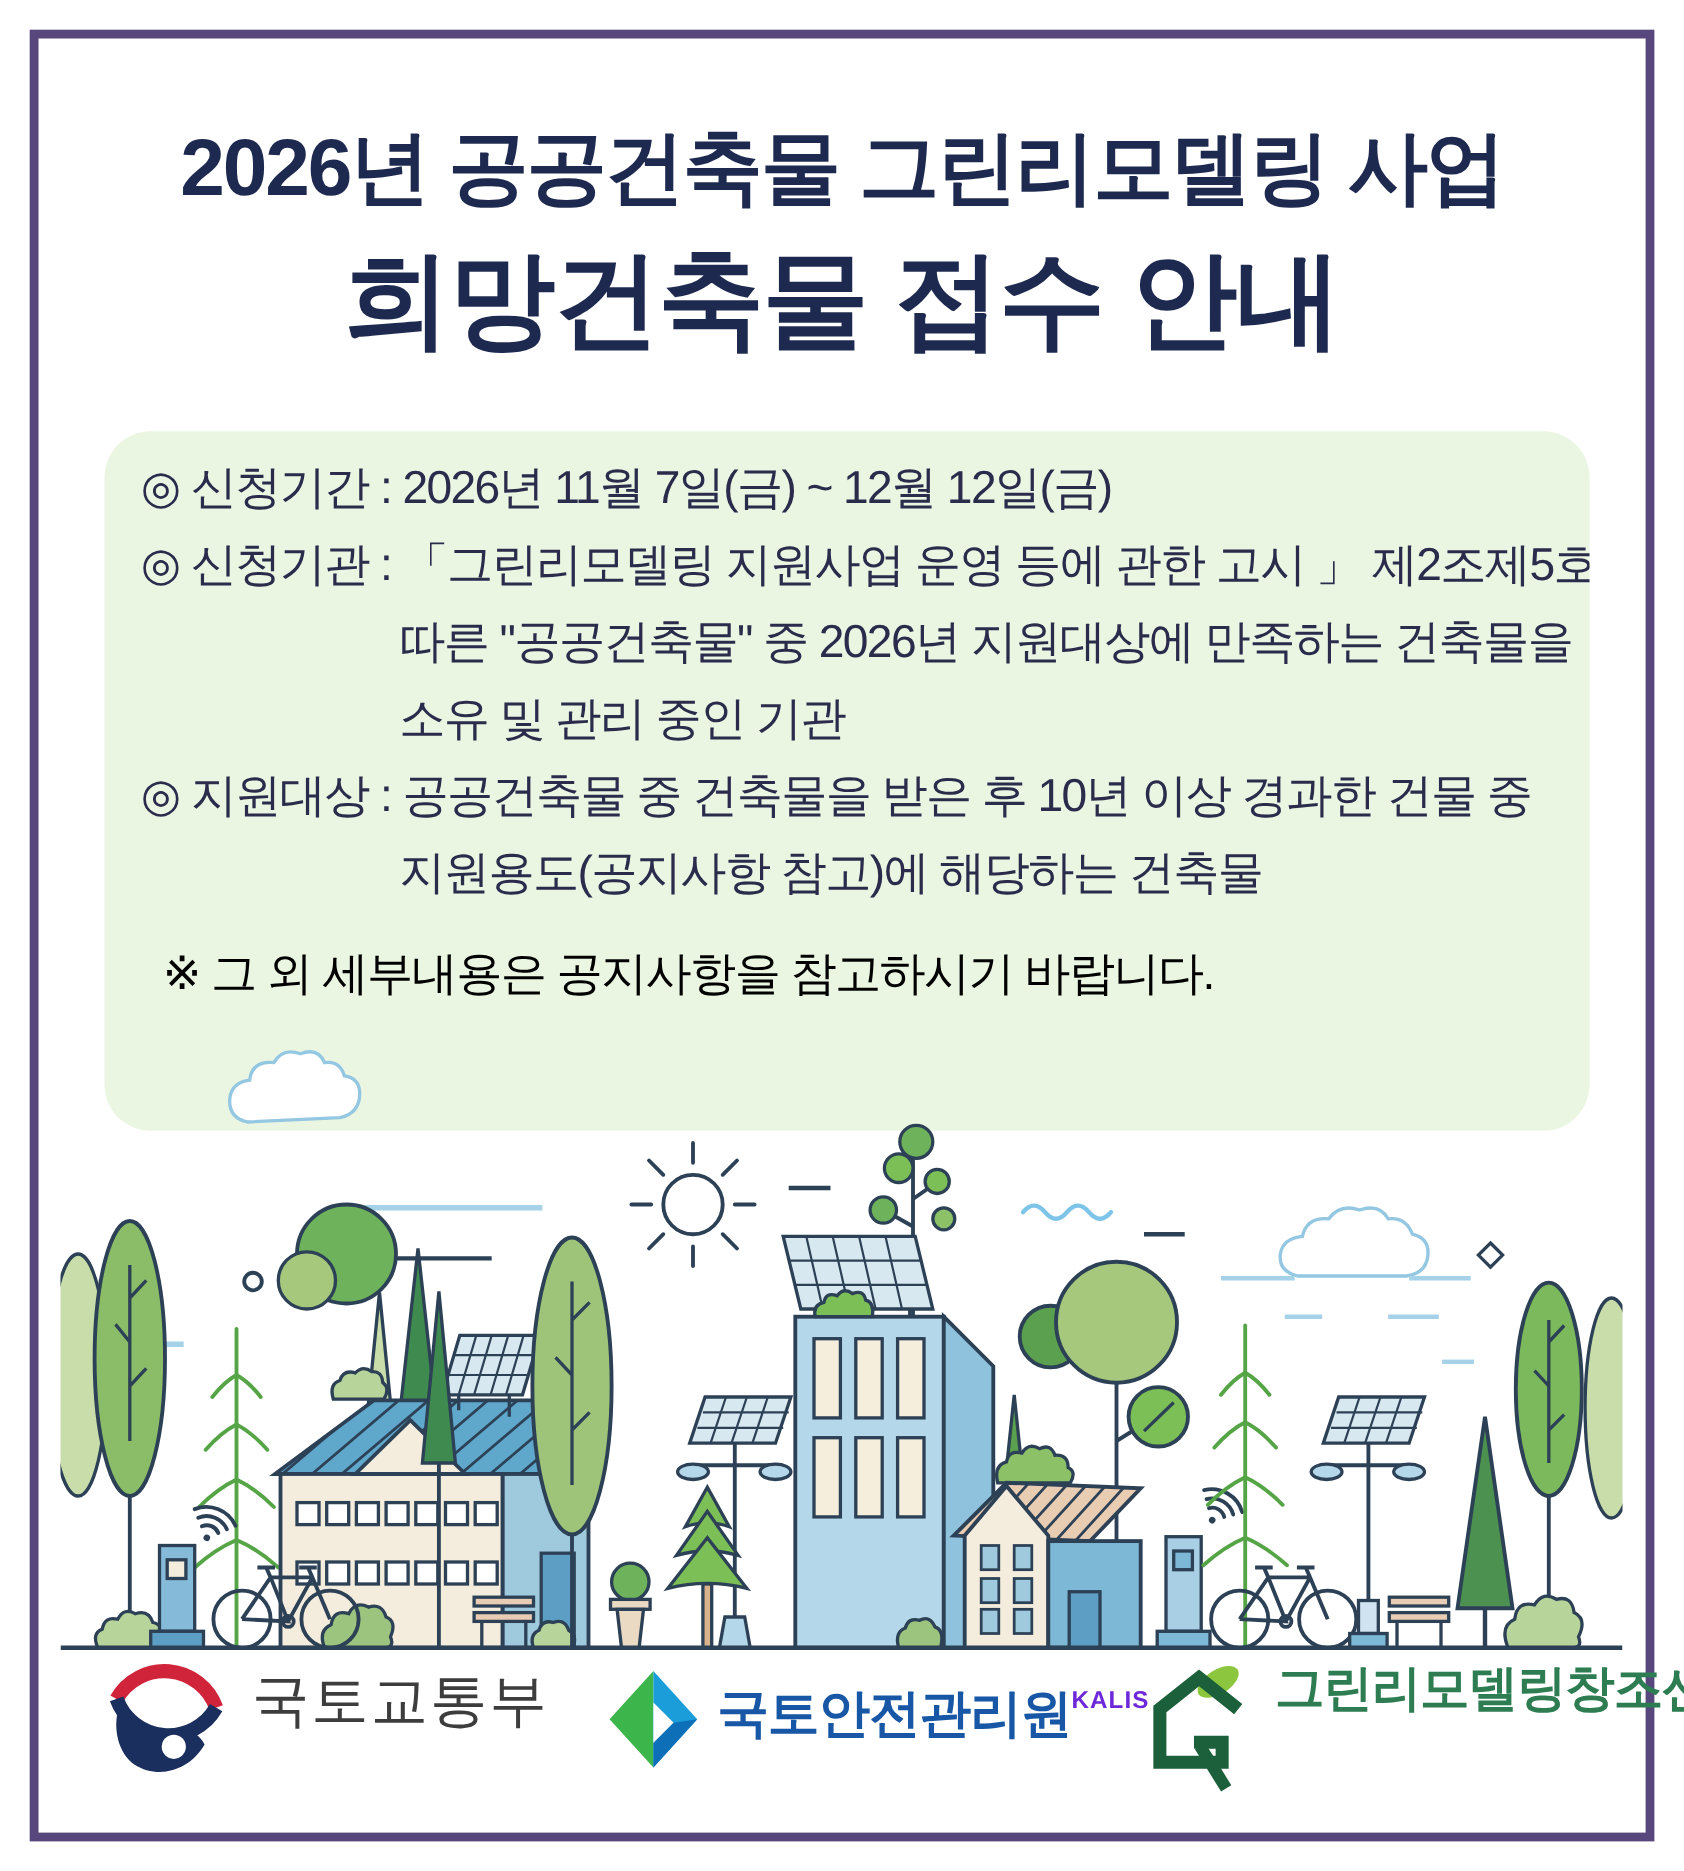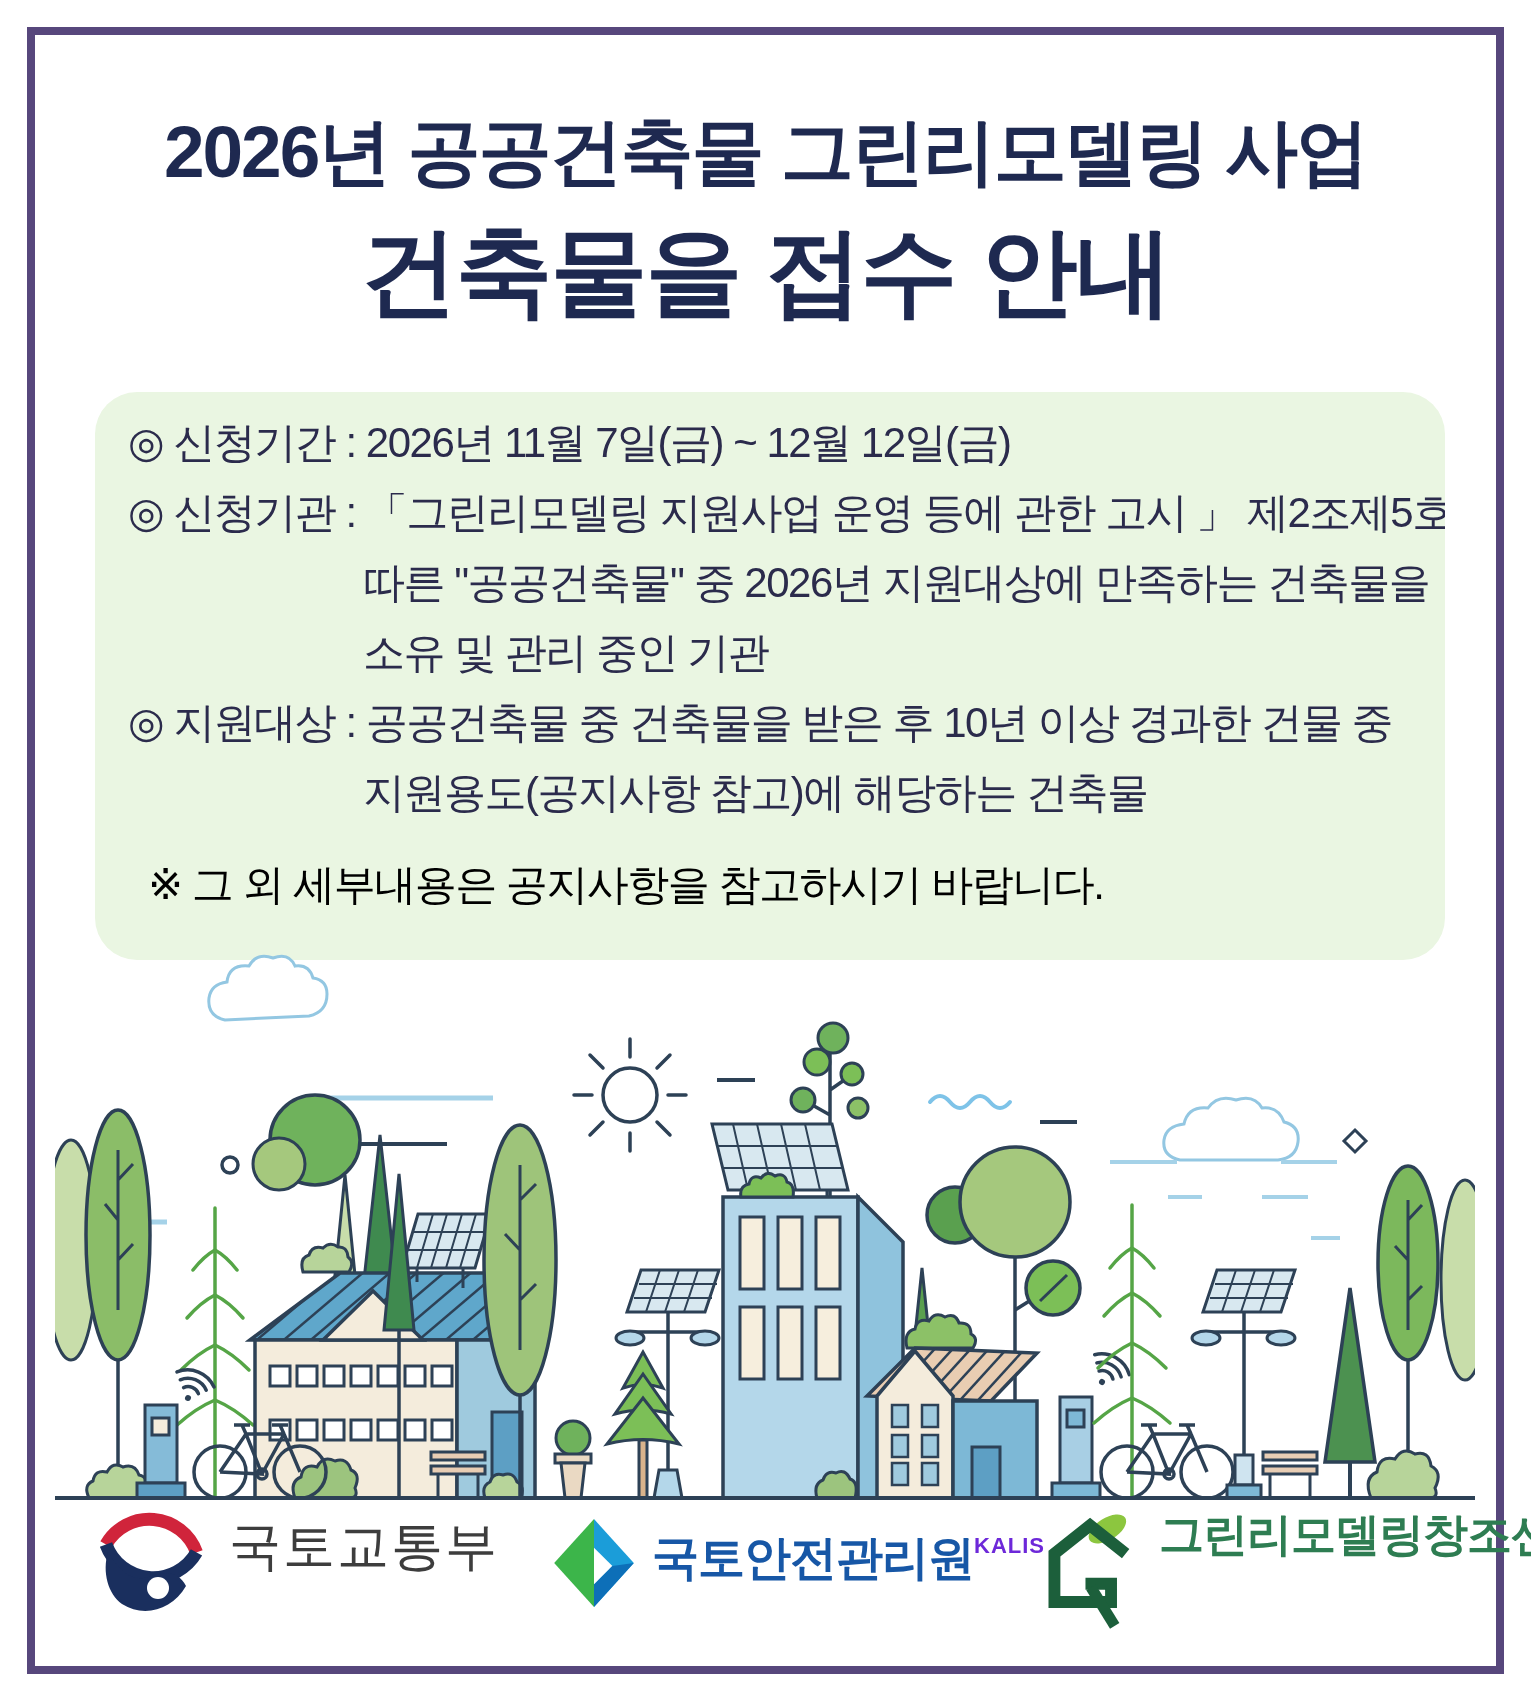--- a/index.html
+++ b/index.html
@@ -3,21 +3,21 @@
 <meta charset="utf-8">
 <style>
   html,body{margin:0;padding:0;background:#ffffff;}
   .page{position:relative;width:1531px;height:1701px;background:#ffffff;overflow:hidden;
         font-family:"Liberation Sans","DejaVu Sans",sans-serif;}
   .frame{position:absolute;left:27px;top:27px;right:27px;bottom:27px;border:8px solid #57477c;}
   .title1{position:absolute;top:104px;left:0;right:0;text-align:center;
           font-size:73px;font-weight:700;color:#1e2950;letter-spacing:-2px;white-space:nowrap;}
   .title2{position:absolute;top:208px;left:0;right:0;text-align:center;
           font-size:97px;font-weight:800;color:#1e2950;letter-spacing:-2px;white-space:nowrap;}
-  .notice{position:absolute;left:95px;top:392px;width:1350px;height:568px;background:#eaf6e2;
+  .notice{position:absolute;left:95px;top:392px;width:1350px;height:636px;background:#eaf6e2;
           border-radius:42px;box-sizing:border-box;padding:16px 36px 0 33px;
           color:#2b2b4c;font-size:42px;font-weight:500;letter-spacing:-1.5px;overflow:hidden;}
   .notice p{margin:0;line-height:70px;white-space:nowrap;}
   .notice p.indent{padding-left:235px;}
   .notice p.note{padding-left:20px;margin-top:22px;color:#000000;}
   .illustration{position:absolute;left:55px;top:950px;width:1420px;height:560px;}
   .logo{position:absolute;display:flex;align-items:flex-start;}
   .logo-molit{left:92px;top:1512px;gap:22px;}
   .molit-text{font-size:52px;color:#3d3d3d;font-weight:500;letter-spacing:2px;white-space:nowrap;}
   .logo-kalis{left:550px;top:1515px;gap:14px;align-items:flex-start;}
@@ -27,21 +27,21 @@
   .logo-grcc{left:1038px;top:1505px;gap:16px;}
   .grcc-text{font-size:45px;color:#2e7d52;font-weight:800;letter-spacing:-1px;white-space:nowrap;}
 </style>
 </head>
 <body>
 
 <div class="page">
   <div class="frame"></div>
 
   <div class="title1">2026년 공공건축물 그린리모델링 사업</div>
-  <div class="title2">건축물을 접수 안내</div>
+  <div class="title2">희망건축물 접수 안내</div>
 
   <div class="notice">
     <p>◎ 신청기간 : 2026년 11월 7일(금) ~ 12월 12일(금)</p>
     <p>◎ 신청기관 : 「그린리모델링 지원사업 운영 등에 관한 고시 」 제2조제5호에</p>
     <p class="indent">따른 "공공건축물" 중 2026년 지원대상에 만족하는 건축물을</p>
     <p class="indent">소유 및 관리 중인 기관</p>
     <p>◎ 지원대상 : 공공건축물 중 건축물을 받은 후 10년 이상 경과한 건물 중</p>
     <p class="indent">지원용도(공지사항 참고)에 해당하는 건축물</p>
     <p class="note">※ 그 외 세부내용은 공지사항을 참고하시기 바랍니다.</p>
   </div>

